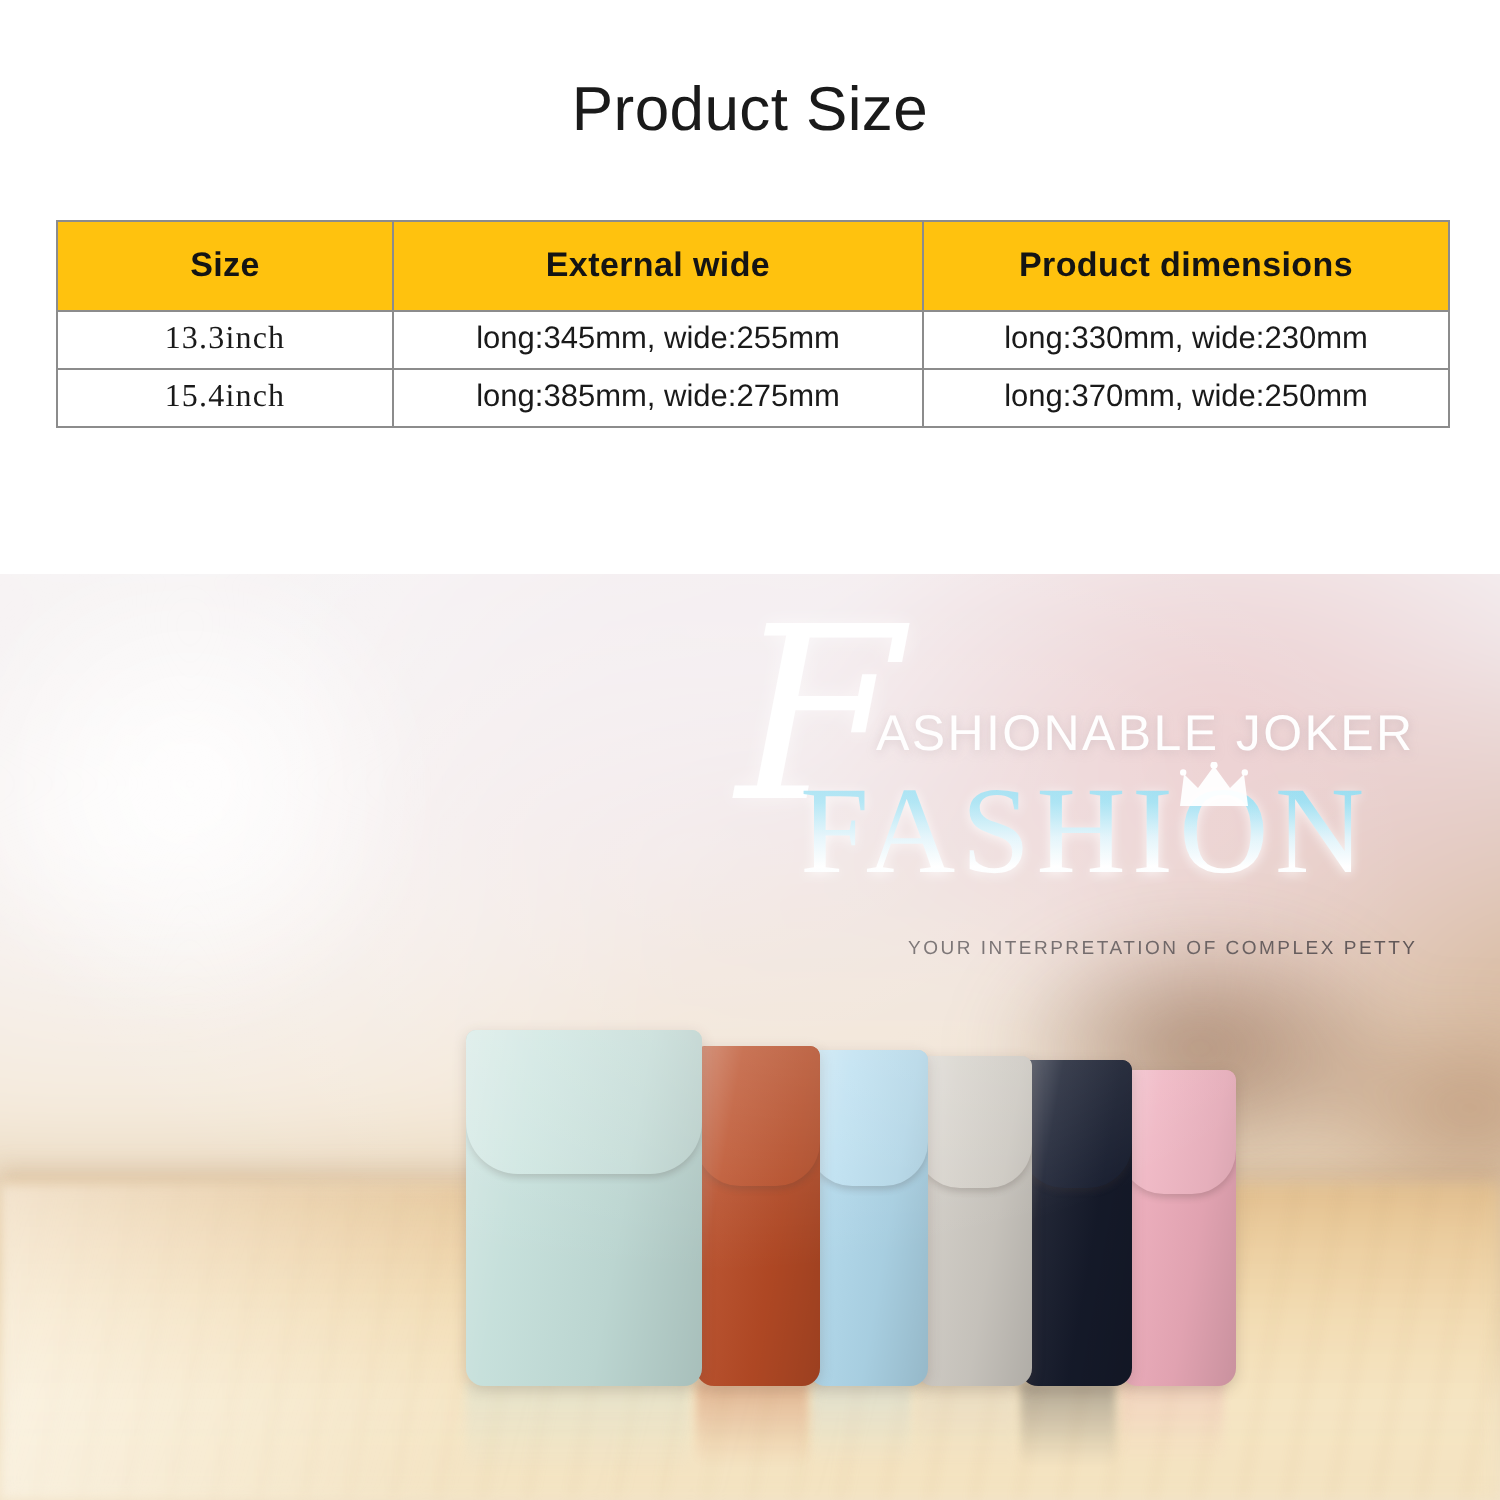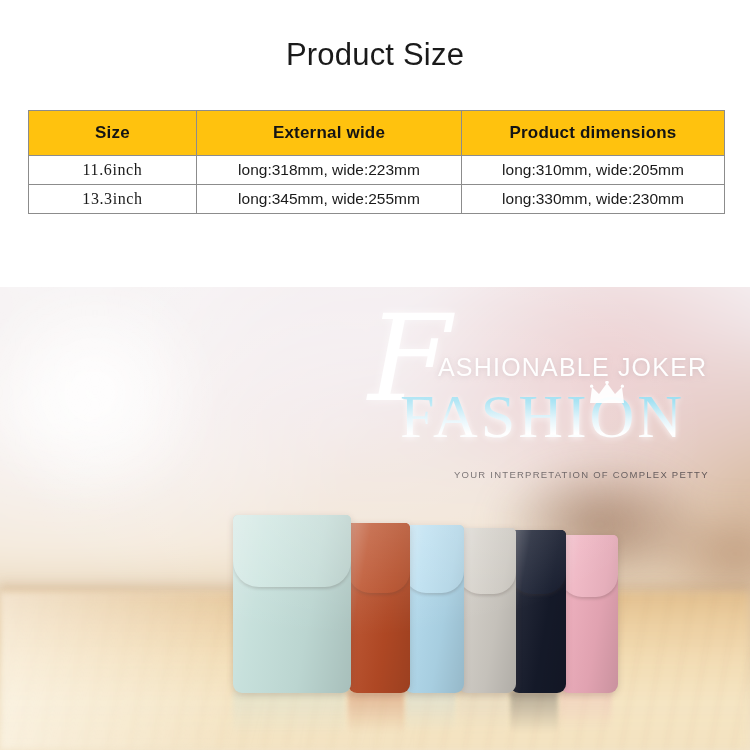--- a/index.html
+++ b/index.html
@@ -321,28 +321,28 @@
         </colgroup>
         <thead>
           <tr>
             <th>Size</th>
             <th>External wide</th>
             <th>Product dimensions</th>
           </tr>
         </thead>
         <tbody>
           <tr>
-            <td class="size-cell">11.6inch</td>
-            <td>long:318mm, wide:223mm</td>
-            <td>long:310mm, wide:205mm</td>
-          </tr>
-          <tr>
             <td class="size-cell">13.3inch</td>
             <td>long:345mm, wide:255mm</td>
             <td>long:330mm, wide:230mm</td>
+          </tr>
+          <tr>
+            <td class="size-cell">15.4inch</td>
+            <td>long:385mm, wide:275mm</td>
+            <td>long:370mm, wide:250mm</td>
           </tr>
         </tbody>
       </table>
     </div>
   </section>
 
   <section id="photo-section">
 
     <div id="backdrop"></div>
     <div id="backdrop-left"></div>

